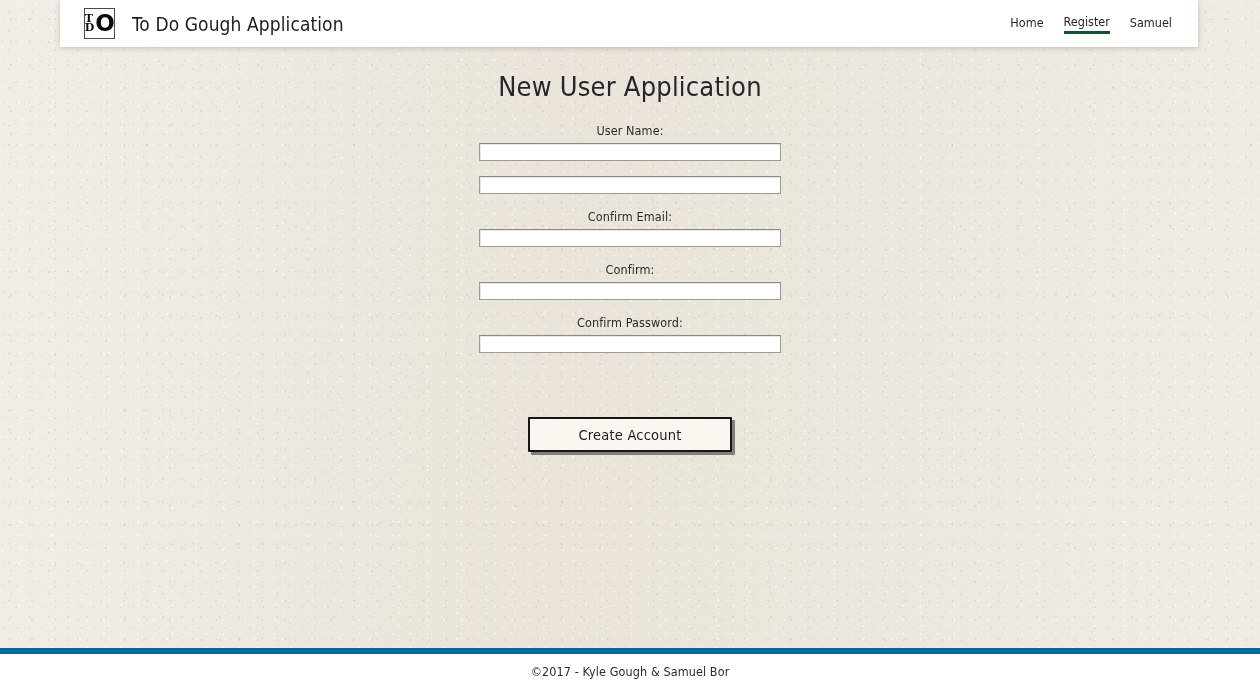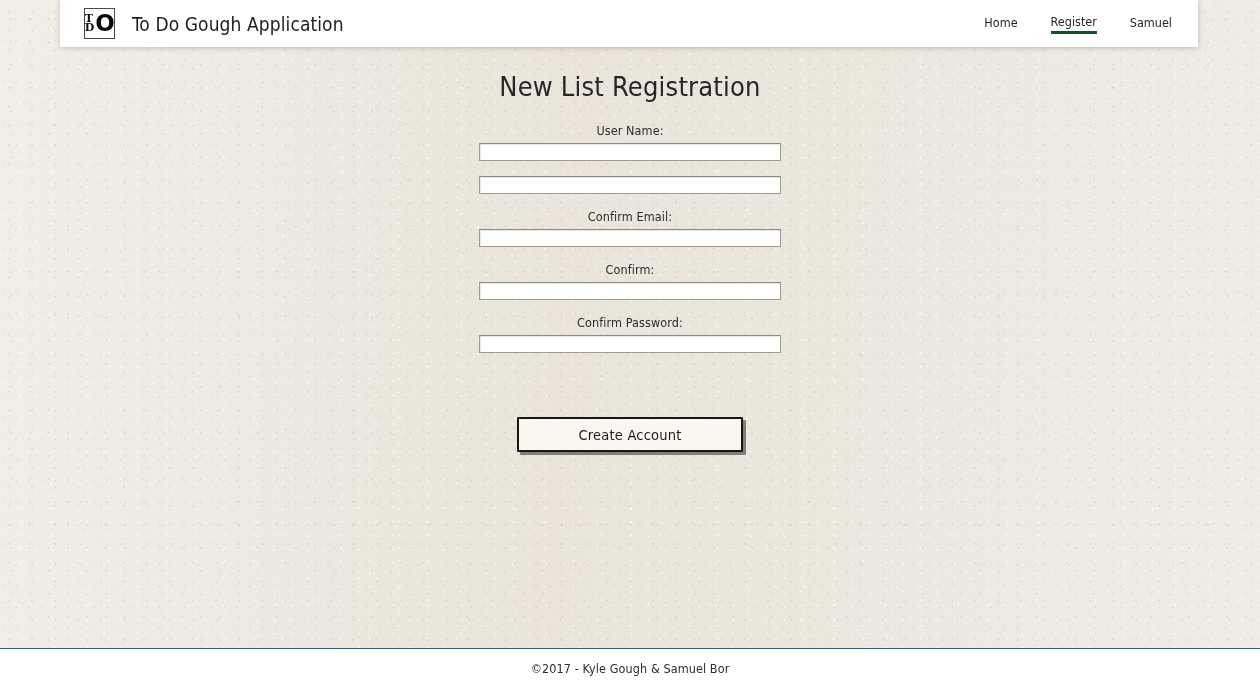--- a/index.html
+++ b/index.html
@@ -89,21 +89,21 @@
     font-weight: 400;
     letter-spacing: .1px;
     color: #1d1d1d;
     white-space: nowrap;
   }
   #main-nav {
     margin-left: auto;
     margin-right: 26px;
     display: flex;
     align-items: center;
-    gap: 33px;
+    gap: 20px;
   }
   .nav-link {
     font-size: 12.5px;
     color: #27262a;
     text-decoration: none;
     white-space: nowrap;
     padding-bottom: 2px;
   }
   .nav-link.active {
     border-bottom: 3px solid #14532d;
@@ -156,42 +156,42 @@
     color: #1f1f1f;
     padding: 0 3px;
     outline: none;
     border-radius: 0;
   }
   #submit-row {
     text-align: center;
     padding-top: 49px;
   }
   #create-account-button {
-    width: 226px;
+    width: 204px;
     height: 35px;
     background: #faf7f0;
     border: 2px solid #16161a;
     box-shadow: 3px 3px 0 rgba(45,42,38,.55);
     font-family: inherit;
     font-size: 14.5px;
     color: #1c1c1f;
     cursor: pointer;
     letter-spacing: .2px;
     border-radius: 1px;
   }
 
   
   #site-footer {
     position: absolute;
     left: 0;
     bottom: 0;
     width: 1260px;
     height: 40px;
     background: #ffffff;
-    border-top: 1px solid #0369a1;
+    border-top: 6px solid #0369a1;
     display: flex;
     align-items: center;
     justify-content: center;
     z-index: 3;
   }
   #footer-text {
     font-size: 12.5px;
     color: #2c2c2f;
     letter-spacing: .1px;
   }
@@ -214,21 +214,21 @@
   </a>
 
   <nav id="main-nav">
     <a class="nav-link" href="#">Home</a>
     <a class="nav-link active" href="#">Register</a>
     <a class="nav-link" href="#">Samuel</a>
   </nav>
 </header>
 
 <main id="main">
-  <h1 id="page-title">New List Registration</h1>
+  <h1 id="page-title">New User Application</h1>
 
   <form id="register-form">
     <div class="form-group">
       <label class="field-label">User Name:</label>
       <input class="field-input" type="text" placeholder="" style="">
     </div>
 
     <div class="form-group">
       <input class="field-input" type="text" placeholder="" style="">
     </div>

